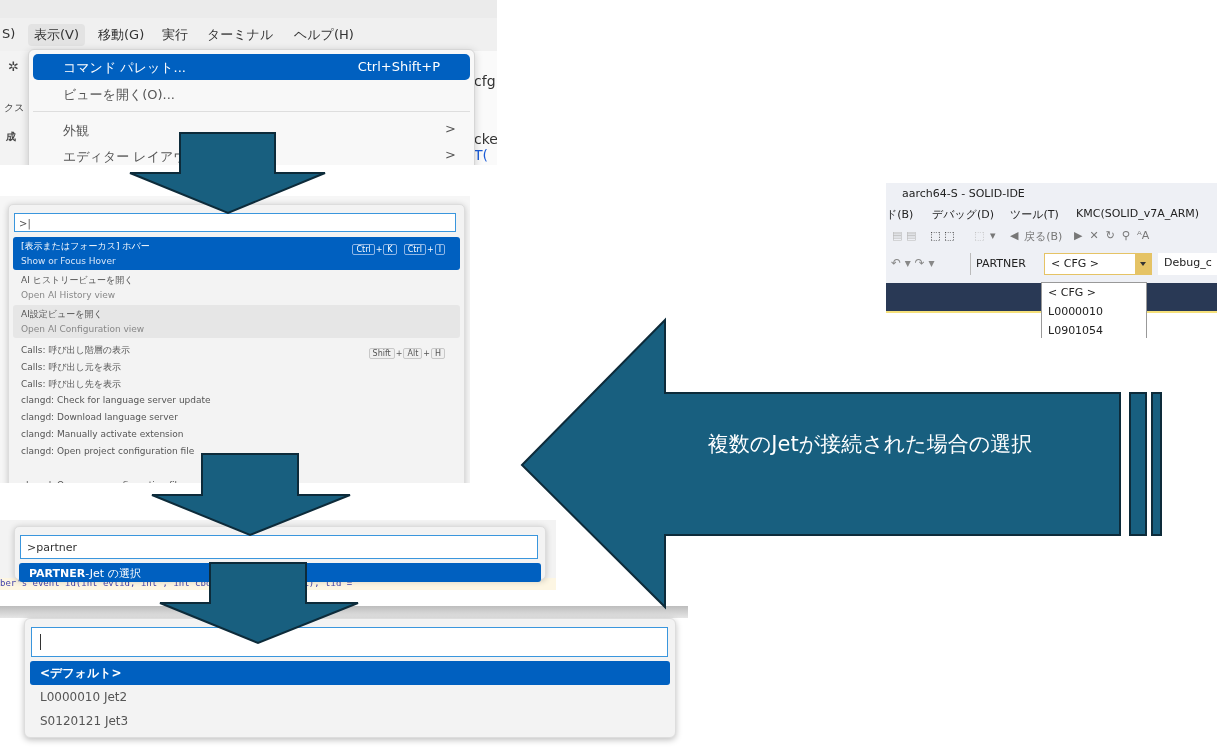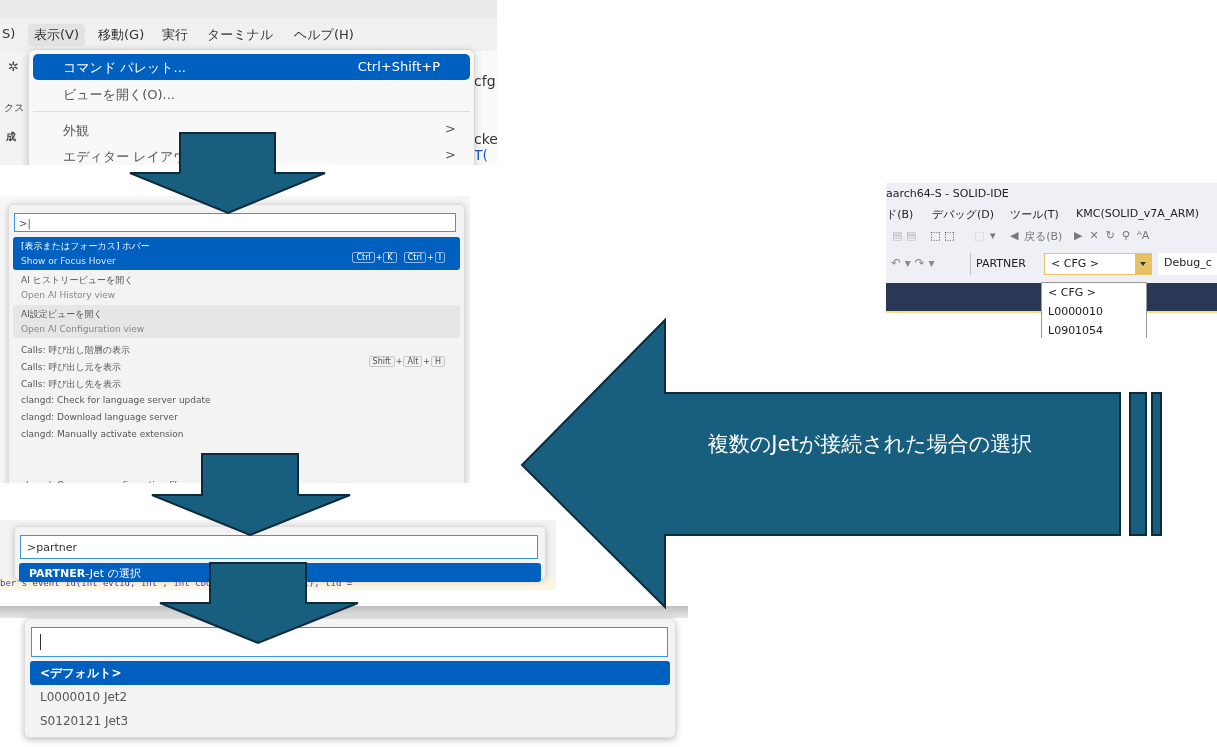--- a/index.html
+++ b/index.html
@@ -21,21 +21,21 @@
   #p1 .mi.sel{background:#0060c0;color:#fff;border-radius:5px;font-weight:normal;}
   #p1 .sep{position:absolute;left:4px;width:437px;height:1px;background:#dedede;}
   
   #p2{left:0;top:196px;width:470px;height:287px;background:#f6f6f6;overflow:hidden;}
   #p2 .pal{position:absolute;left:8px;top:8px;width:455px;height:300px;background:#f3f3f3;border:1px solid #ddd;border-radius:5px;box-shadow:0 1px 6px rgba(0,0,0,0.2);}
   #p2 .inp{position:absolute;left:5px;top:8px;width:442px;height:19px;background:#fff;border:1px solid #3a96dd;font-size:10px;color:#555;line-height:19px;padding-left:4px;box-sizing:border-box;}
   #p2 .row{position:absolute;left:4px;width:447px;font-size:9px;color:#555;}
   #p2 .row .t1{position:absolute;left:8px;top:3px;white-space:nowrap;}
   #p2 .row .t2{position:absolute;left:8px;top:19px;white-space:nowrap;color:#888;}
   #p2 .row .kb{position:absolute;right:14px;top:3px;font-size:8px;white-space:nowrap;}
-  #p2 .row .kb .k{display:inline-block;border:1px solid #c8c8c8;background:#f0f0f0;padding:0 3px;border-radius:2px;margin:12px 1px;}
+  #p2 .row .kb .k{display:inline-block;border:1px solid #c8c8c8;background:#f0f0f0;padding:0 3px;border-radius:2px;margin:4px 1px;}
   #p2 .row.sel{background:#0060c0;color:#fff;border-radius:3px;}
   #p2 .row.sel .t2{color:#d8e6f8;}
   #p2 .row.sel .kb .k{border-color:#8fb6e6;background:transparent;color:#fff;}
   #p2 .row.hov{background:#e6e6e6;border-radius:3px;text-align:center;}
   
   #p3{left:0;top:520px;width:556px;height:70px;background:#f3f3f3;overflow:hidden;}
   #p3 .codeline{position:absolute;left:0;top:58px;width:556px;height:12px;background:#fdf6e3;font-family:"DejaVu Sans Mono",monospace;font-size:9px;color:#4444aa;white-space:nowrap;overflow:hidden;}
   #p3 .pal{position:absolute;left:14px;top:6px;width:530px;height:52px;background:#f3f3f3;border:1px solid #ddd;border-radius:5px;box-shadow:0 1px 6px rgba(0,0,0,0.2);}
   #p3 .inp{position:absolute;left:5px;top:8px;width:518px;height:24px;background:#fff;border:1px solid #3a96dd;font-size:11px;color:#333;line-height:24px;padding-left:6px;box-sizing:border-box;}
   #p3 .row{position:absolute;left:4px;top:36px;width:522px;height:19px;background:#0060c0;color:#fff;border-radius:3px;font-size:11px;}
@@ -45,21 +45,21 @@
   #p4 .topbar{position:absolute;left:0;top:0;width:688px;height:12px;background:linear-gradient(#bdbdbd,#e6e6e6);}
   #p4 .pal{position:absolute;left:24px;top:12px;width:650px;height:118px;background:#f3f3f3;border:1px solid #ddd;border-radius:6px;box-shadow:0 2px 6px rgba(0,0,0,0.25);text-align:center;}
   #p4 .inp{position:absolute;left:6px;top:8px;width:637px;height:30px;background:#fff;border:1px solid #3a96dd;box-sizing:border-box;}
   #p4 .caret{position:absolute;left:8px;top:6px;width:1px;height:16px;background:#333;}
   #p4 .row{position:absolute;left:5px;width:640px;height:24px;font-size:12px;color:#555;}
   #p4 .row span{position:absolute;left:10px;top:4px;white-space:nowrap;}
   #p4 .row.sel{background:#0060c0;color:#fff;border-radius:3px;font-weight:bold;}
   
   #p5{left:886px;top:183px;width:331px;height:155px;background:#fff;overflow:hidden;}
   #p5 .title{position:absolute;left:0;top:0;width:331px;height:20px;background:#eef0f5;font-size:11px;color:#222;}
-  #p5 .title span{position:absolute;left:0;top:4px;white-space:nowrap;}
+  #p5 .title span{position:absolute;left:0;top:4px;white-space:nowrap;padding-left:16px;}
   #p5 .menubar{position:absolute;left:0;top:20px;width:331px;height:22px;background:#eef0f5;font-size:11px;color:#222;}
   #p5 .menubar span{position:absolute;top:4px;white-space:nowrap;}
   #p5 .tool1{position:absolute;left:0;top:42px;width:331px;height:22px;background:#eef0f5;font-size:11px;color:#777;}
   #p5 .tool1 span{position:absolute;top:4px;white-space:nowrap;}
   #p5 .tool2{position:absolute;left:0;top:64px;width:331px;height:36px;background:#eef0f5;font-size:11px;color:#222;}
   #p5 .tool2 .partner{position:absolute;left:90px;top:10px;}
   #p5 .tool2 .undo{position:absolute;left:5px;top:9px;color:#888;font-size:12px;}
   #p5 .tool2 .vsep{position:absolute;left:84px;top:6px;width:1px;height:22px;background:#bbb;}
   #p5 .combo{position:absolute;left:158px;top:6px;width:108px;height:22px;background:#fff;border:1px solid #e5c365;box-sizing:border-box;}
   #p5 .combo span{position:absolute;left:6px;top:3px;}
@@ -147,20 +147,23 @@
       </div>
     <div class="row" style="top:187px;height:17px">
         <span class="t1">clangd: Check for language server update</span>
       </div>
     <div class="row" style="top:204px;height:17px">
         <span class="t1">clangd: Download language server</span>
       </div>
     <div class="row" style="top:221px;height:17px">
         <span class="t1">clangd: Manually activate extension</span>
       </div>
+    <div class="row" style="top:238px;height:17px">
+        <span class="t1">clangd: Open project configuration file</span>
+      </div>
     <div class="row" style="top:272px;height:17px">
         <span class="t1">clangd: Open user configuration file</span>
       </div>
   </div>
 </div>
 
 <div id="p3" class="abs">
   <div class="codeline">ber's event id(int evtid, int        , int cbdid) evtid = 1 (0x1), tid =</div>
   <div class="pal">
     <div class="inp">&gt;partner</div>

